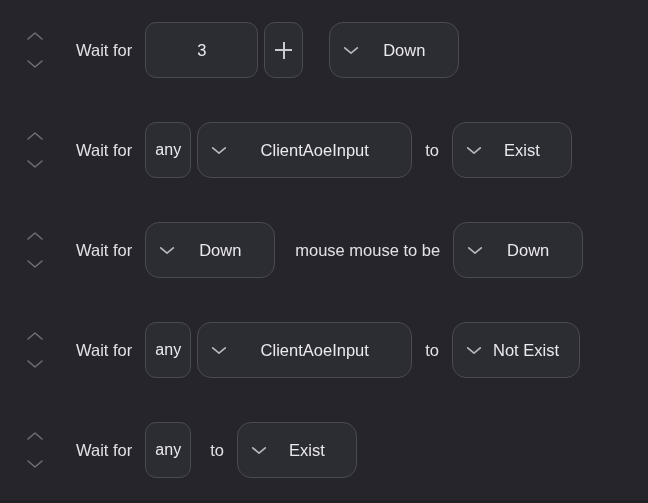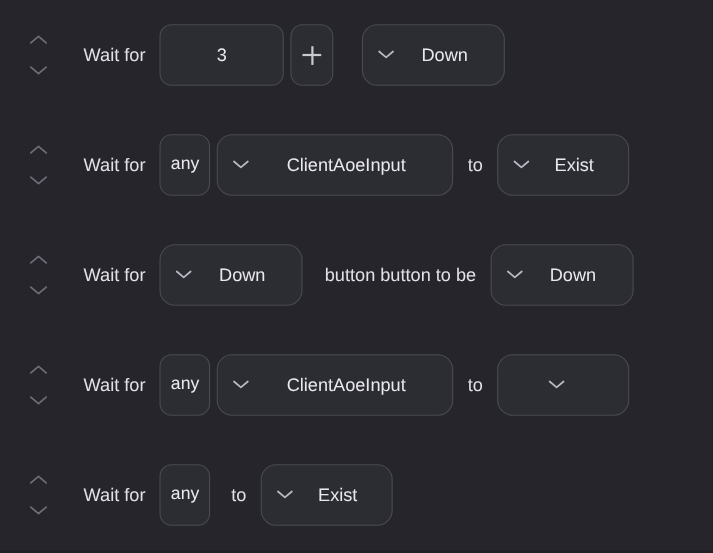--- a/index.html
+++ b/index.html
@@ -245,21 +245,21 @@
       </div>
       <span class="label lead">Wait for</span>
       <div class="gap-m"></div>
       <div class="ctl dd" style="min-width: 130px;">
         <span class="caret"><svg width="18" height="11" viewBox="0 0 20 12" fill="none">
             <path d="M3 3 L10 9 L17 3" stroke-width="1.8" stroke-linecap="round" stroke-linejoin="round" fill="none"></path>
           </svg></span>
         <span class="dd-text">Down</span>
       </div>
       <div class="gap-l"></div>
-      <span class="label">button button to be</span>
+      <span class="label">mouse mouse to be</span>
       <div class="gap-m"></div>
       <div class="ctl dd" style="min-width: 130px;">
         <span class="caret"><svg width="18" height="11" viewBox="0 0 20 12" fill="none">
             <path d="M3 3 L10 9 L17 3" stroke-width="1.8" stroke-linecap="round" stroke-linejoin="round" fill="none"></path>
           </svg></span>
         <span class="dd-text">Down</span>
       </div>
     </div>
     <div class="row">
       <div class="reorder">
@@ -290,20 +290,21 @@
           </svg></span>
         <span class="dd-text">ClientAoeInput</span>
       </div>
       <div class="gap-m"></div>
       <span class="label">to</span>
       <div class="gap-m"></div>
       <div class="ctl dd" style="min-width: 120px;">
         <span class="caret"><svg width="18" height="11" viewBox="0 0 20 12" fill="none">
             <path d="M3 3 L10 9 L17 3" stroke-width="1.8" stroke-linecap="round" stroke-linejoin="round" fill="none"></path>
           </svg></span>
+        <span class="dd-text">Not Exist</span>
       </div>
     </div>
     <div class="row">
       <div class="reorder">
         <div class="reorder-btn">
           <span>
             <svg width="20" height="12" viewBox="0 0 20 12" fill="none">
               <path d="M3 9 L10 3 L17 9" stroke-width="1.6" stroke-linecap="round" stroke-linejoin="round" fill="none" class="chev"></path>
             </svg>
           </span>

